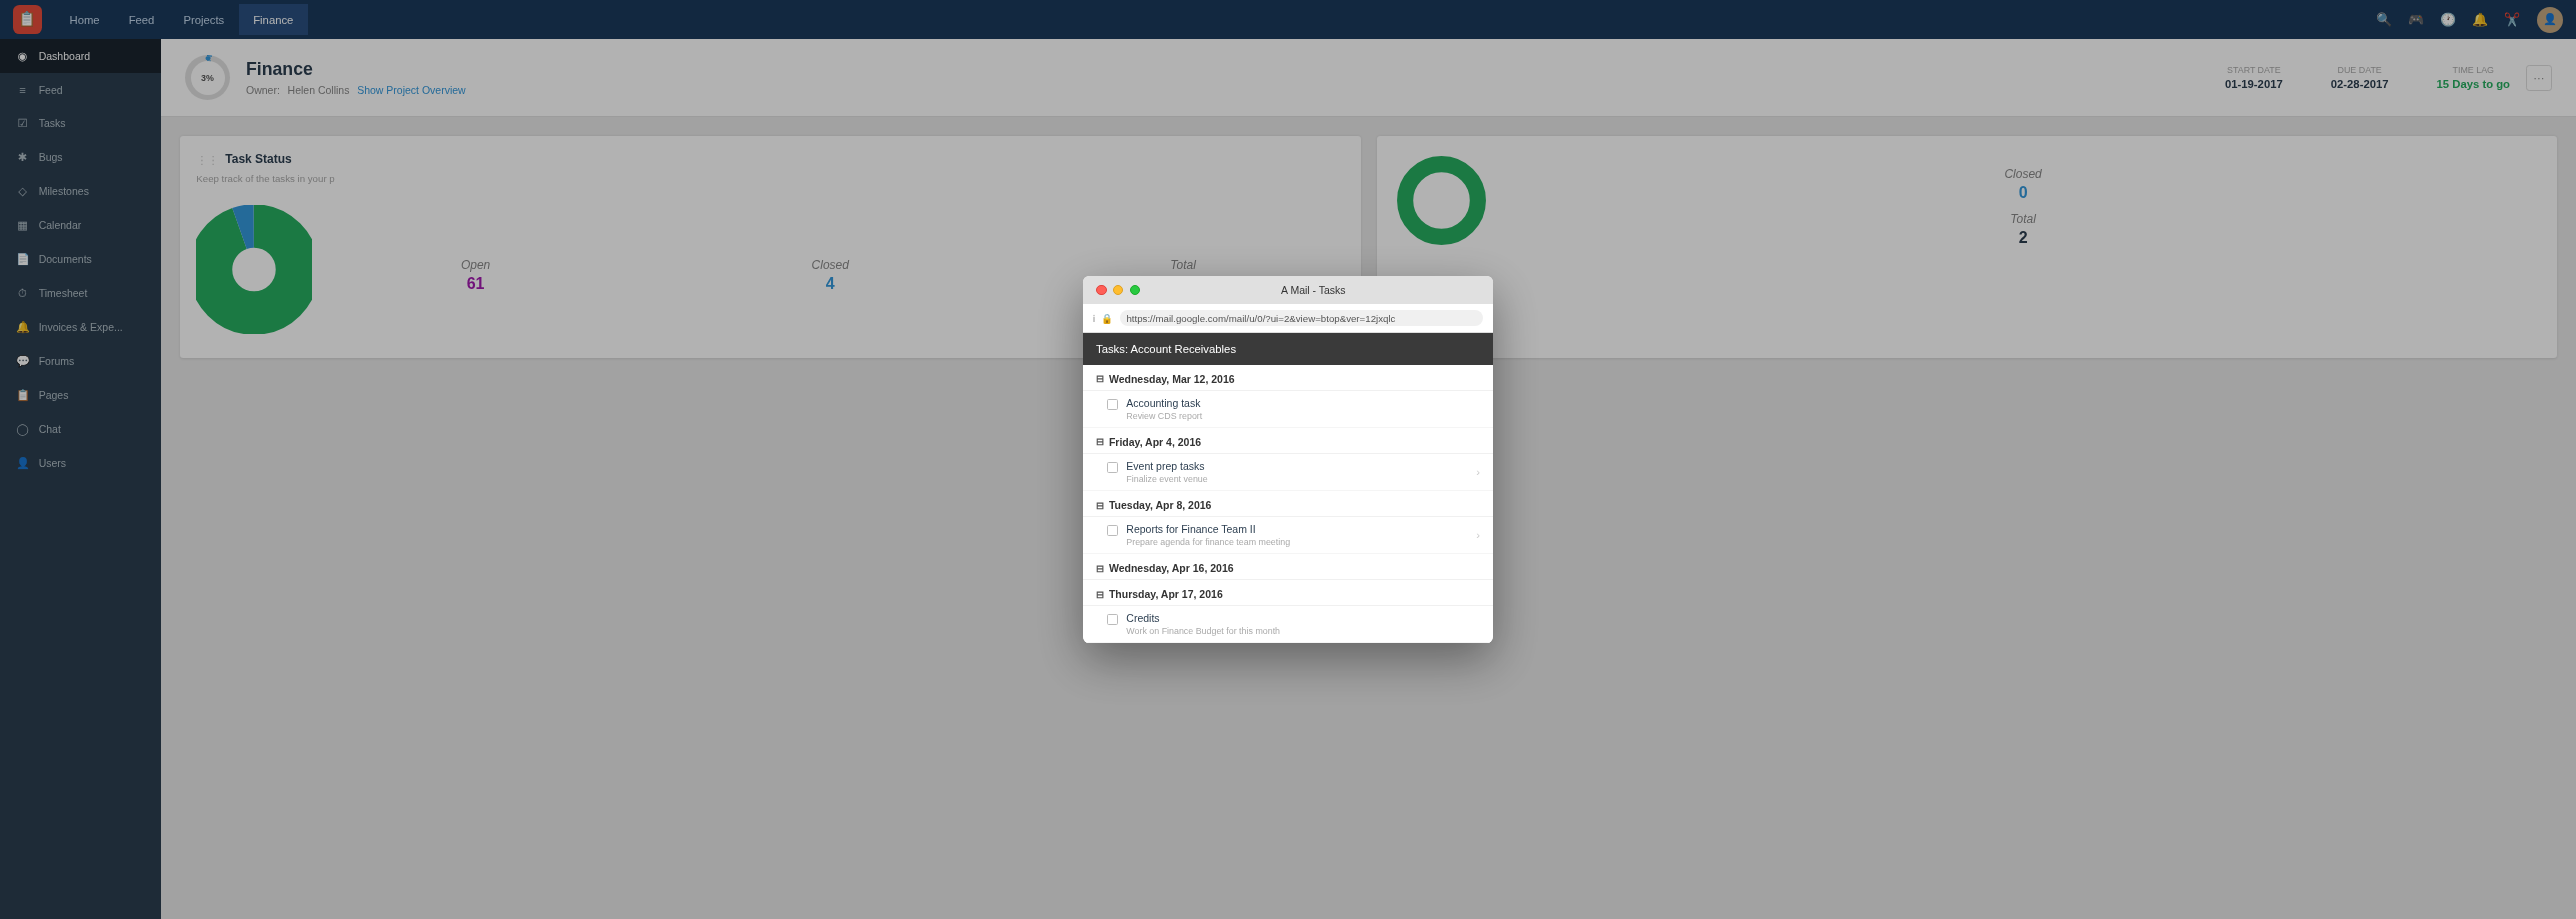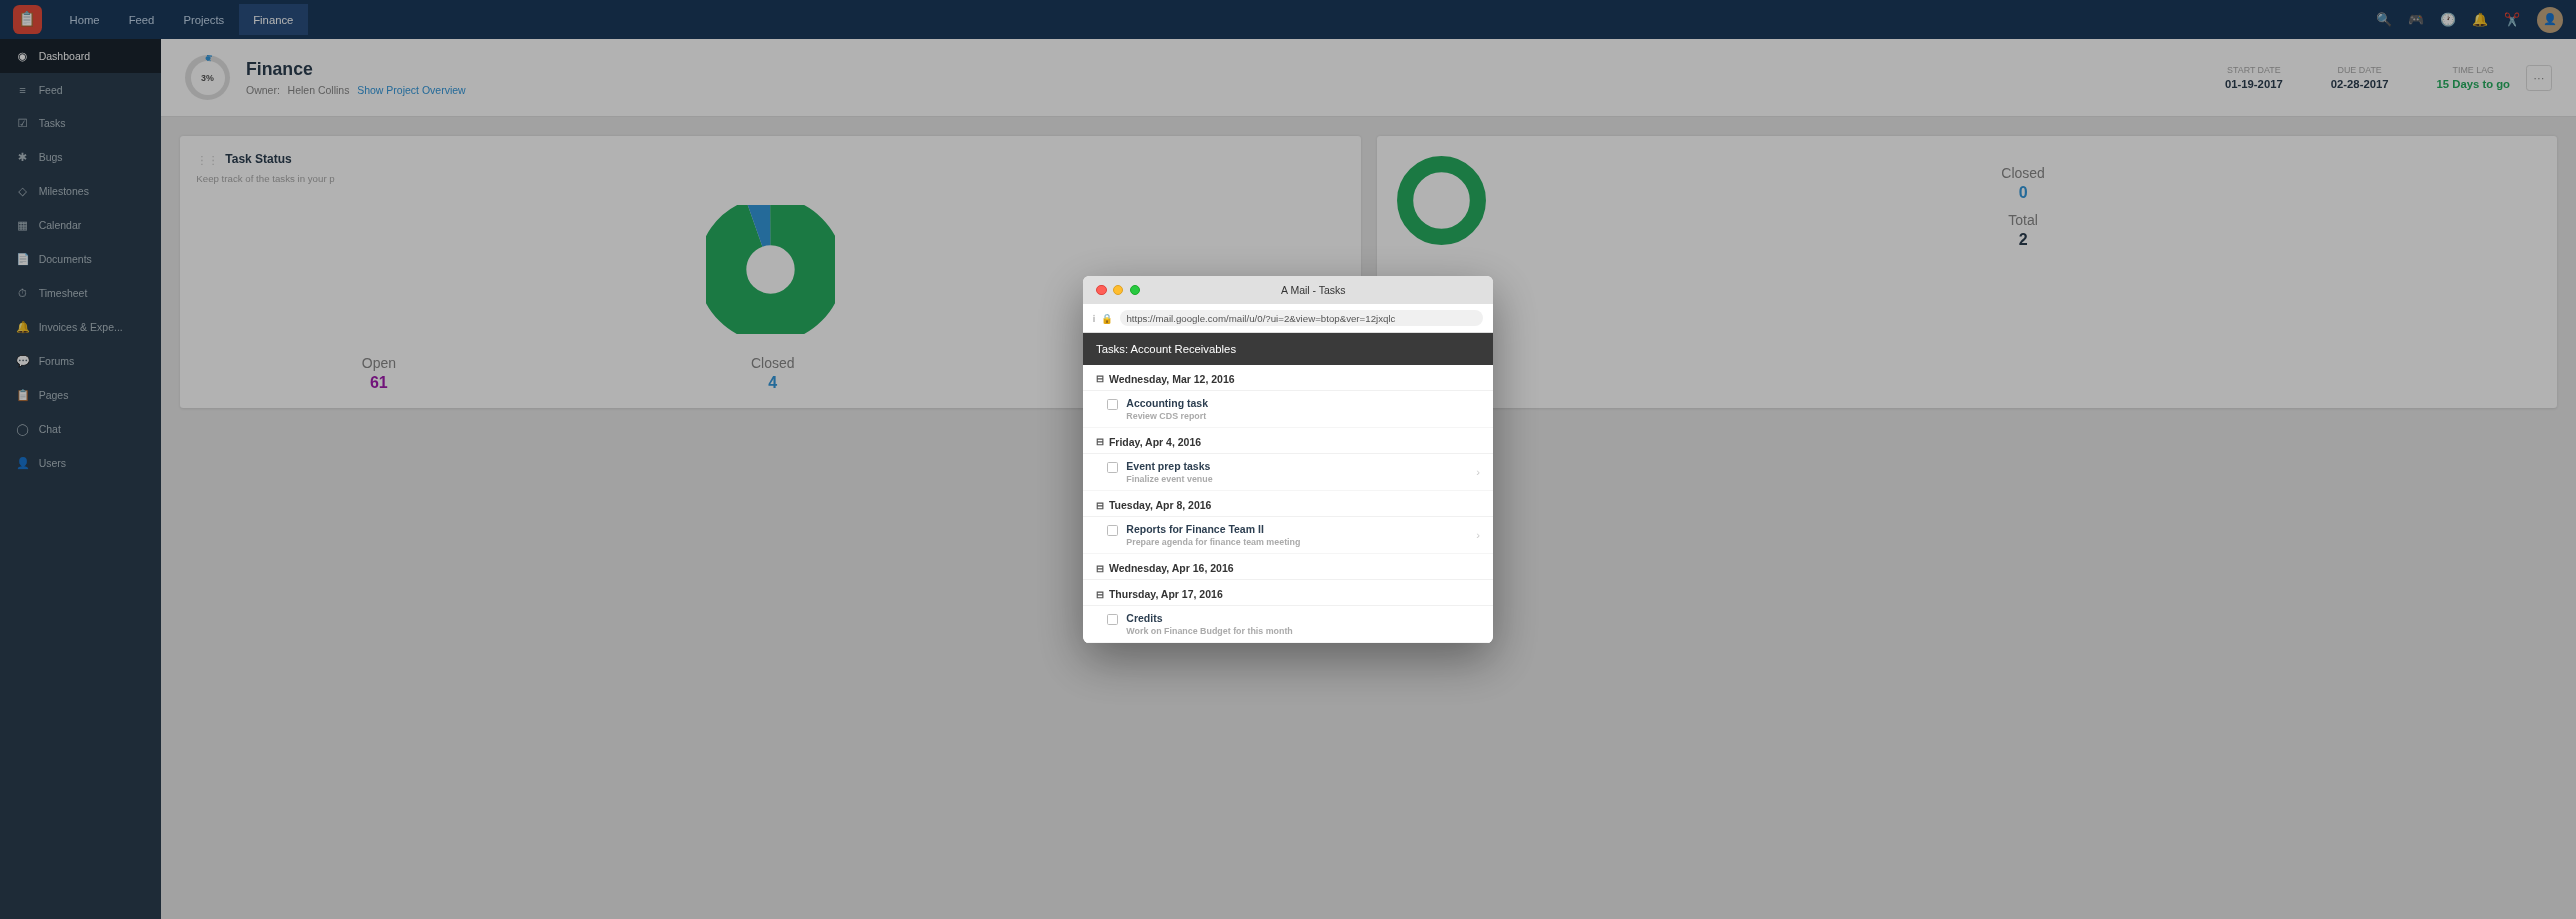--- a/index.html
+++ b/index.html
@@ -167,38 +167,38 @@
     }
     .card-subtitle {
       font-size: 9.7px;
       color: #aaa;
       margin-bottom: 13px;
     }
 
     
     .chart-area {
       display: flex;
-      flex-direction: column;
+      flex-direction: row;
       align-items: center;
     }
     .pie-container {
       position: relative;
       width: 129px; height: 129px;
       margin: 8px auto;
     }
     .pie-svg { width: 100%; height: 100%; }
     .chart-stats {
       display: flex;
       gap: 24px;
       margin-top: 13px;
       width: 100%;
       justify-content: space-around;
     }
     .stat-item { text-align: center; }
-    .stat-label { font-size: 14px; color: #888; margin-bottom: 3.2px; }
+    .stat-label { font-size: 12px; color: #888; margin-bottom: 3.2px; font-style: italic; }
     .stat-value { font-size: 16px; font-weight: 700; }
     .stat-value.green { color: #a21caf; }
     .stat-value.blue { color: #3498db; }
     .stat-value.dark { color: #2c3e50; }
 
     
     .donut-container {
       position: relative;
       width: 97px; height: 97px;
     }
@@ -303,21 +303,21 @@
       cursor: pointer;
       position: relative;
     }
     .task-checkbox {
       width: 11.3px; height: 11.3px;
       border: 0.8px solid #bbb;
       border-radius: 1.6px;
       flex-shrink: 0;
       margin-top: 1.6px;
     }
-    .task-content { flex: 1; font-weight: bold; }
+    .task-content { flex: 1; }
     .task-name { font-size: 10.5px; color: #2c3e50; }
     .task-desc { font-size: 8.9px; color: #aaa; margin-top: 1.6px; }
     .task-arrow {
       color: #ccc;
       font-size: 11.3px;
       align-self: center;
     }
   </style>
 </head>
 <body>

